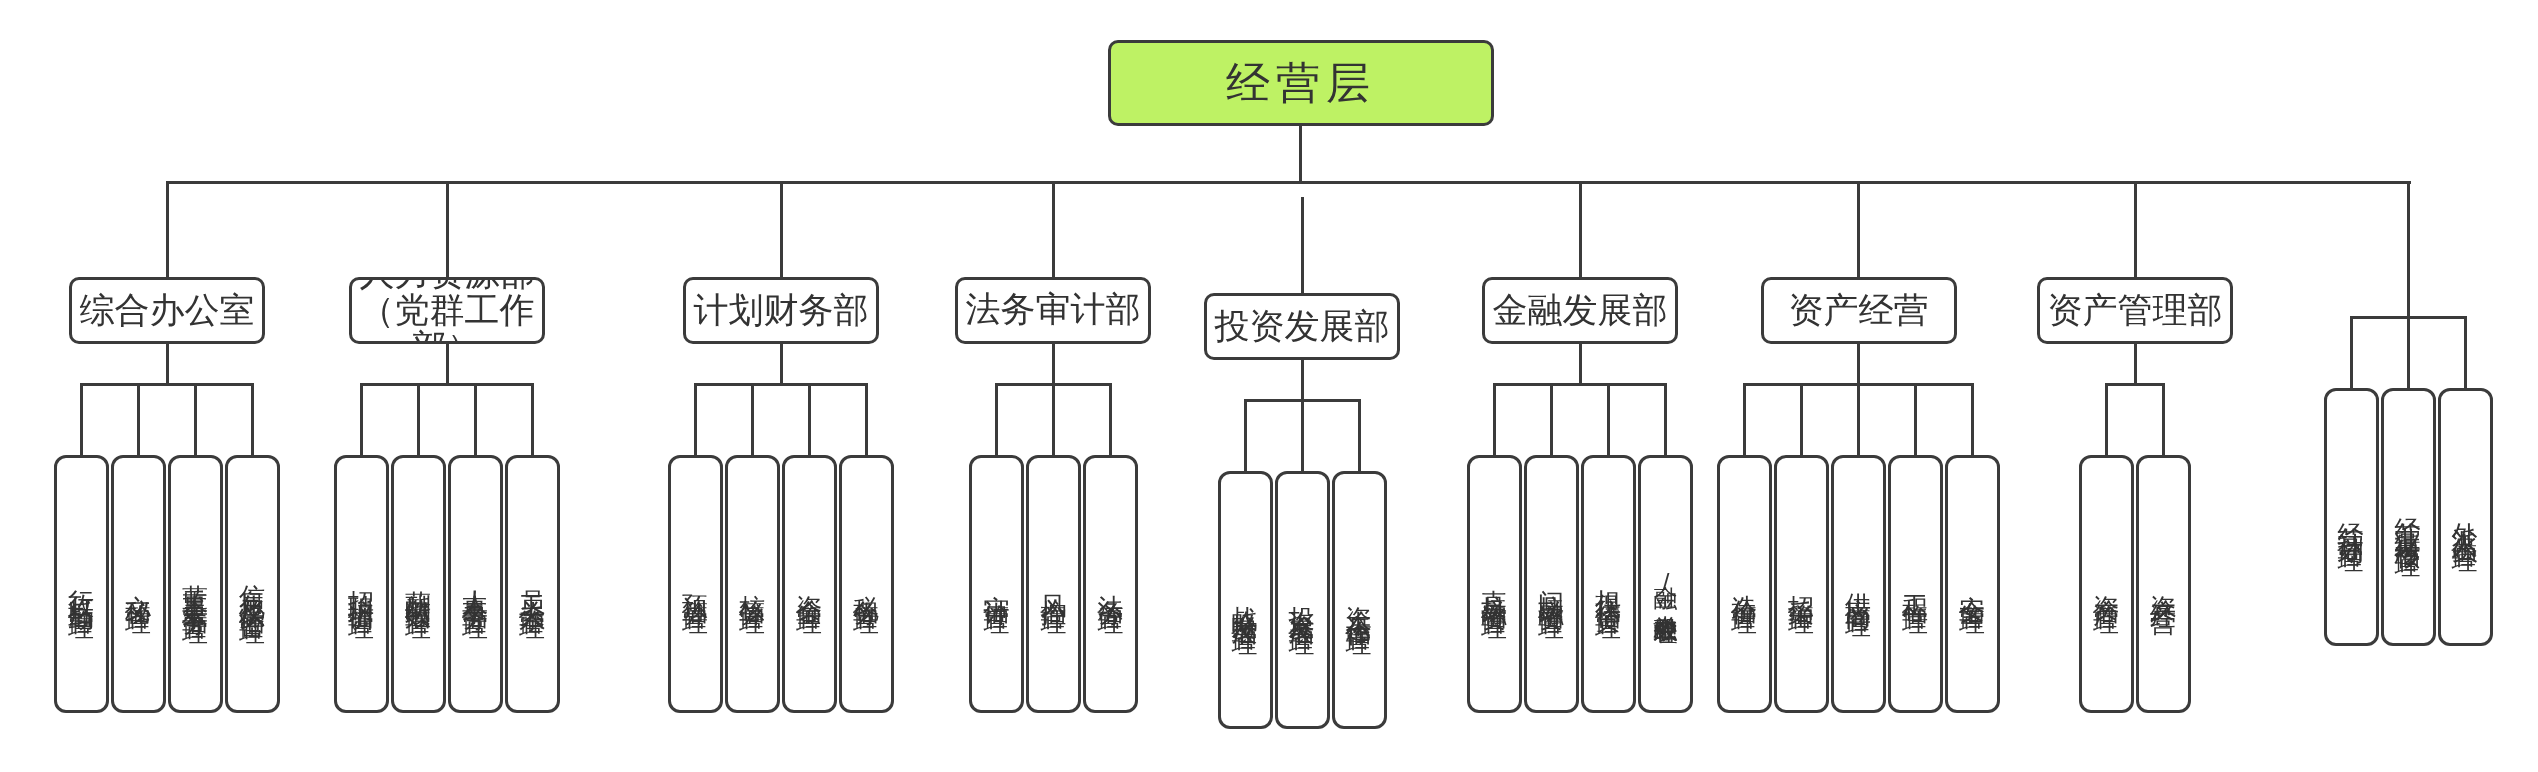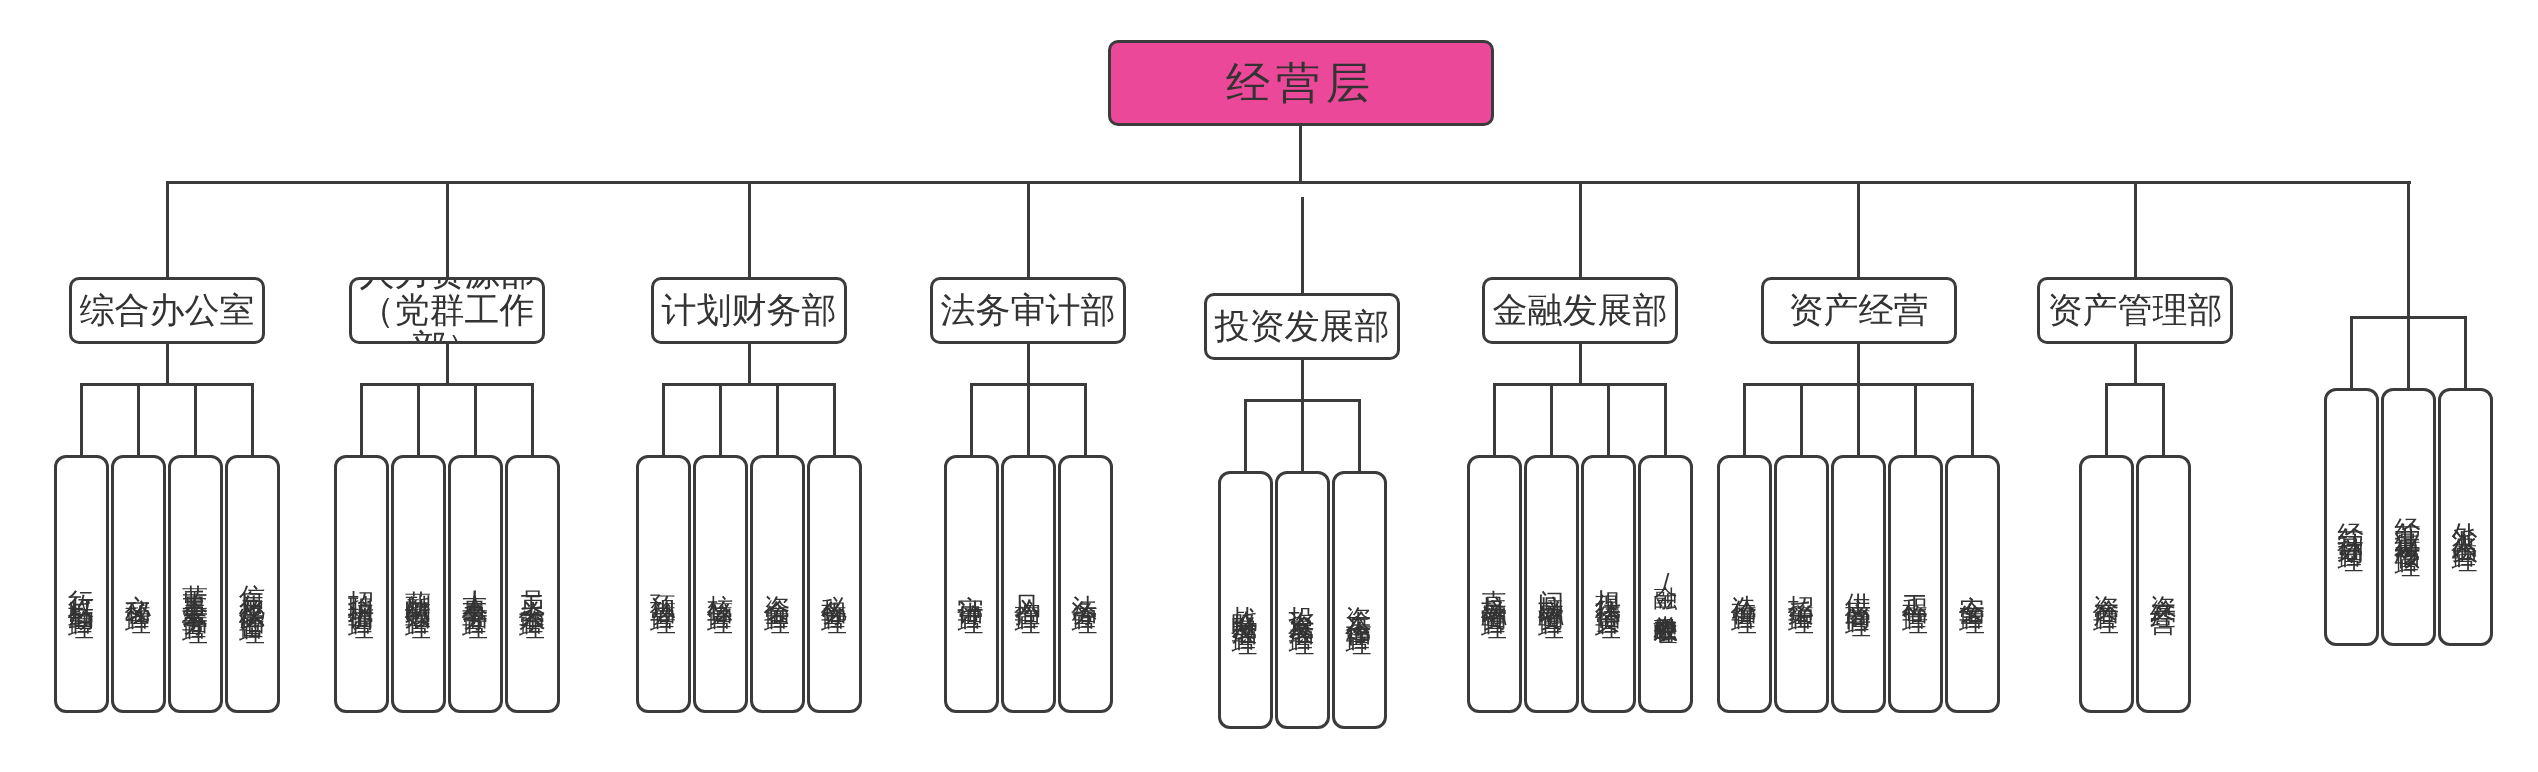--- a/index.html
+++ b/index.html
@@ -12,43 +12,43 @@
     color: #333333;
   }
   .canvas { position: absolute; inset: 0; }
 
   
   .root-box {
     position: absolute; left: 1108px; top: 40px;
     width: 380px; height: 80px;
     border: 3px solid #3b3b3b; border-radius: 10px;
     display: flex; align-items: center; justify-content: center;
-    background: #ec4899;
+    background: #bef264;
   }
   .root-box span { font-size: 44px; letter-spacing: 6px; color: #333333; }
 
   
   .root-drop {
     position: absolute; left: 1299px; top: 126px;
     width: 3px; height: 58px; background: #3b3b3b;
   }
   .bus {
     position: absolute; left: 167px; top: 181px;
     width: 2244px; height: 3px; background: #3b3b3b;
   }
 
   
   .group {
     position: absolute; top: 181px;
     display: flex; flex-direction: column; align-items: center;
   }
   .g1 { left: 54px;   width: 226px; }
   .g2 { left: 334px;  width: 226px; }
-  .g3 { left: 636px;  width: 226px; }
-  .g4 { left: 927px;  width: 202px; }
+  .g3 { left: 668px;  width: 226px; }
+  .g4 { left: 952px;  width: 202px; font-family: Liberation Serif, serif; }
   .g5 { left: 1201px; width: 202px; margin-top: 16px; }
   .g6 { left: 1467px; width: 226px; }
   .g7 { left: 1717px; width: 283px; }
   .g8 { left: 2034px; width: 202px; }
   .g9 { left: 2307px; width: 202px; }
 
   .drop1 { width: 3px; height: 96px; background: #3b3b3b; }
   .drop2 { width: 3px; height: 39px; background: #3b3b3b; }
 
   .dept-box {

